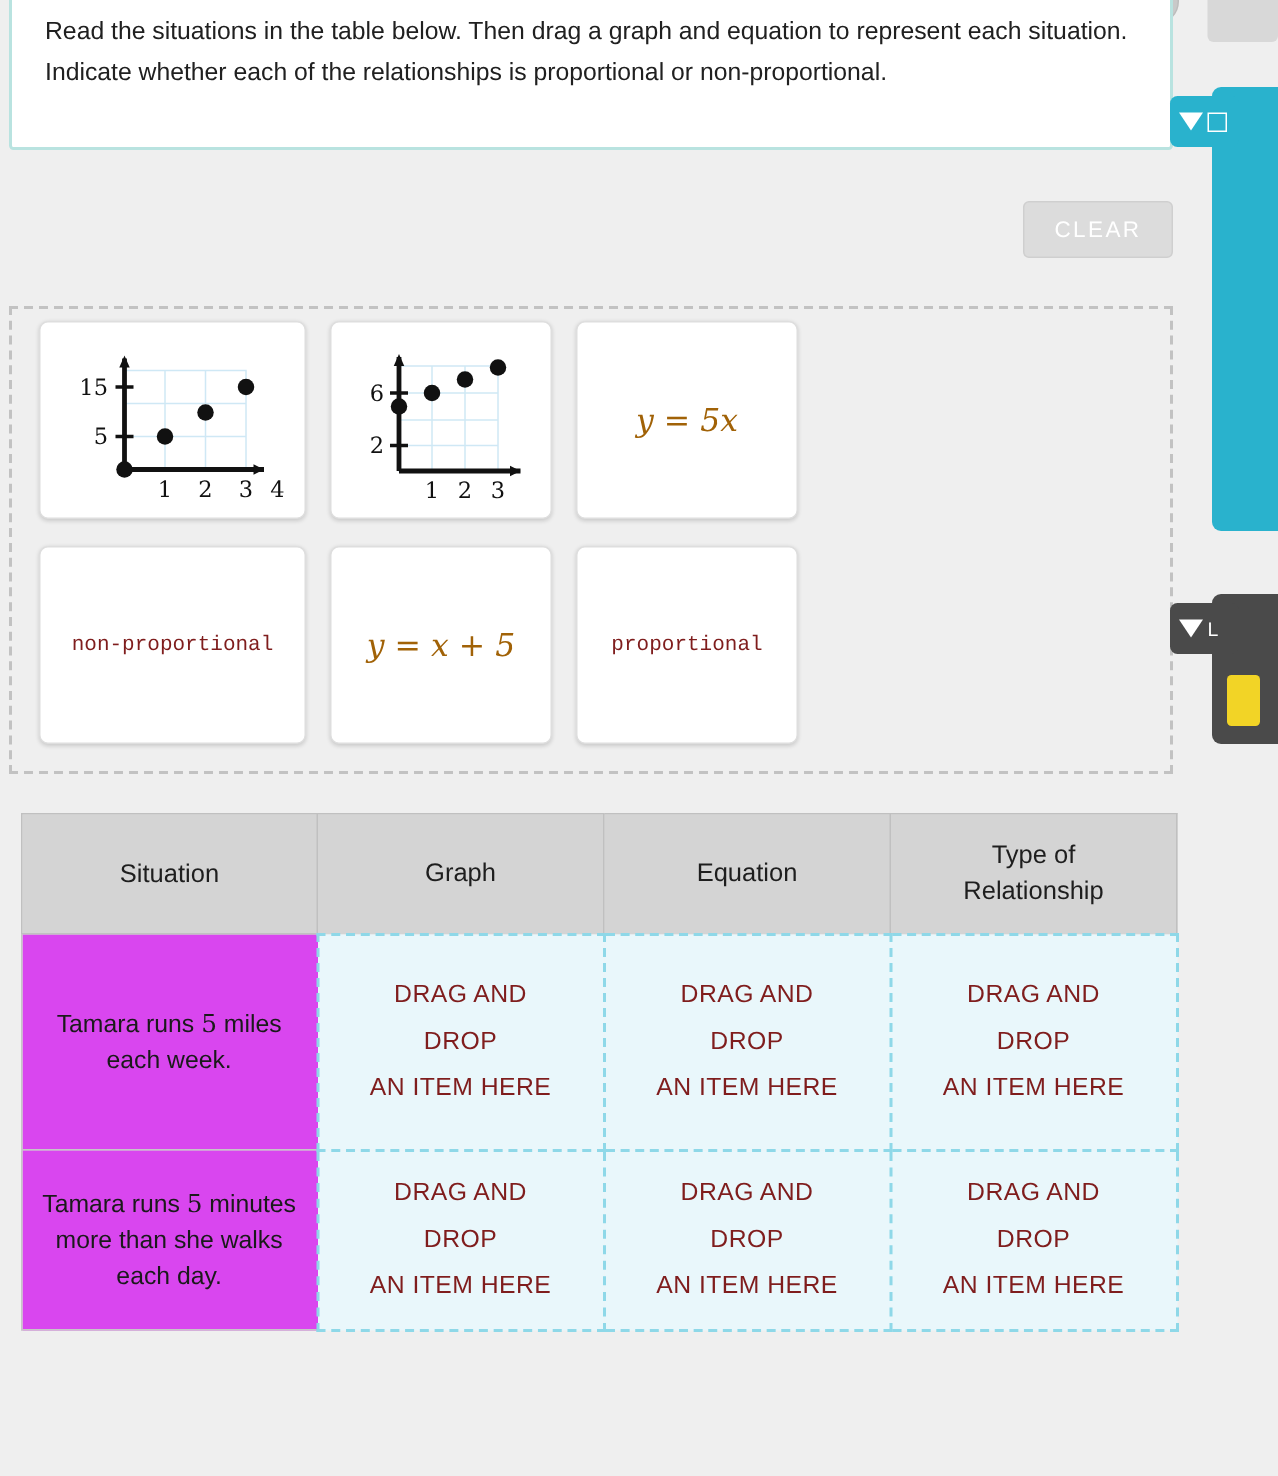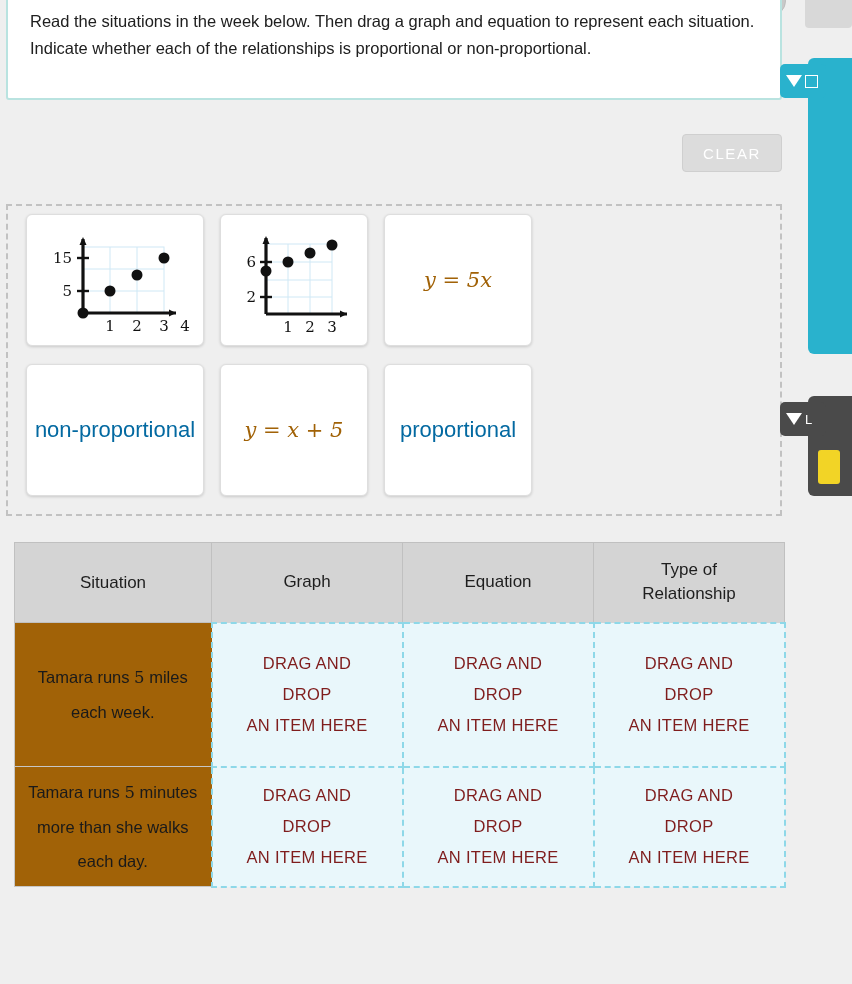--- a/index.html
+++ b/index.html
@@ -102,23 +102,23 @@
     overflow: hidden;
   }
   .tile.narrow { width: 148px; }
   .tile-math {
     font-family: "DejaVu Serif", serif;
     font-style: italic;
     font-size: 21px;
     color: #a16207;
   }
   .tile-word {
-    font-size: 22px;
-    color: #0369a1;
-    font-family: Liberation Sans, sans-serif;
+    font-size: 14px;
+    color: #7f1d1d;
+    font-family: Liberation Mono, monospace;
   }
   .tile svg { display: block; }
 
   
   .answer-table {
     position: absolute;
     left: 14px; top: 542px;
     width: 770px;
     border-collapse: collapse;
     table-layout: fixed;
@@ -127,24 +127,24 @@
     background: #d4d4d4;
     border: 1px solid #c0c0c0;
     height: 80px;
     font-weight: normal;
     font-size: 17px;
     color: #1e1e1e;
     line-height: 24px;
     font-family: "Liberation Sans", sans-serif;
   }
   .answer-table td.situation-cell {
-    background: #a16207;
+    background: #d946ef;
     border: 1px solid #c6c6c6;
     font-size: 16.5px;
-    line-height: 34px;
+    line-height: 24px;
     color: #1a1a1a;
     text-align: center;
     padding: 6px 12px;
     vertical-align: middle;
   }
   .answer-table td.situation-cell .mathnum {
     font-family: "DejaVu Serif", serif;
     font-style: normal;
   }
   td.dropzone {
@@ -223,21 +223,21 @@
     background: #efefef;
   }
 </style>
 </head>
 <body>
 
 <div class="top-circle"></div>
 <div class="top-gray-box"></div>
 
 <div class="instruction-panel">
-  <div class="instruction-text">Read the situations in the week below. Then drag a graph and equation to represent each situation. Indicate whether each of the relationships is proportional or non-proportional.</div>
+  <div class="instruction-text">Read the situations in the table below. Then drag a graph and equation to represent each situation. Indicate whether each of the relationships is proportional or non-proportional.</div>
 </div>
 
 <div class="action-row">
   <div class="action-btn">CLEAR</div>
 </div>
 
 <div class="tile-bank">
 
   <div class="tile-row">
 

